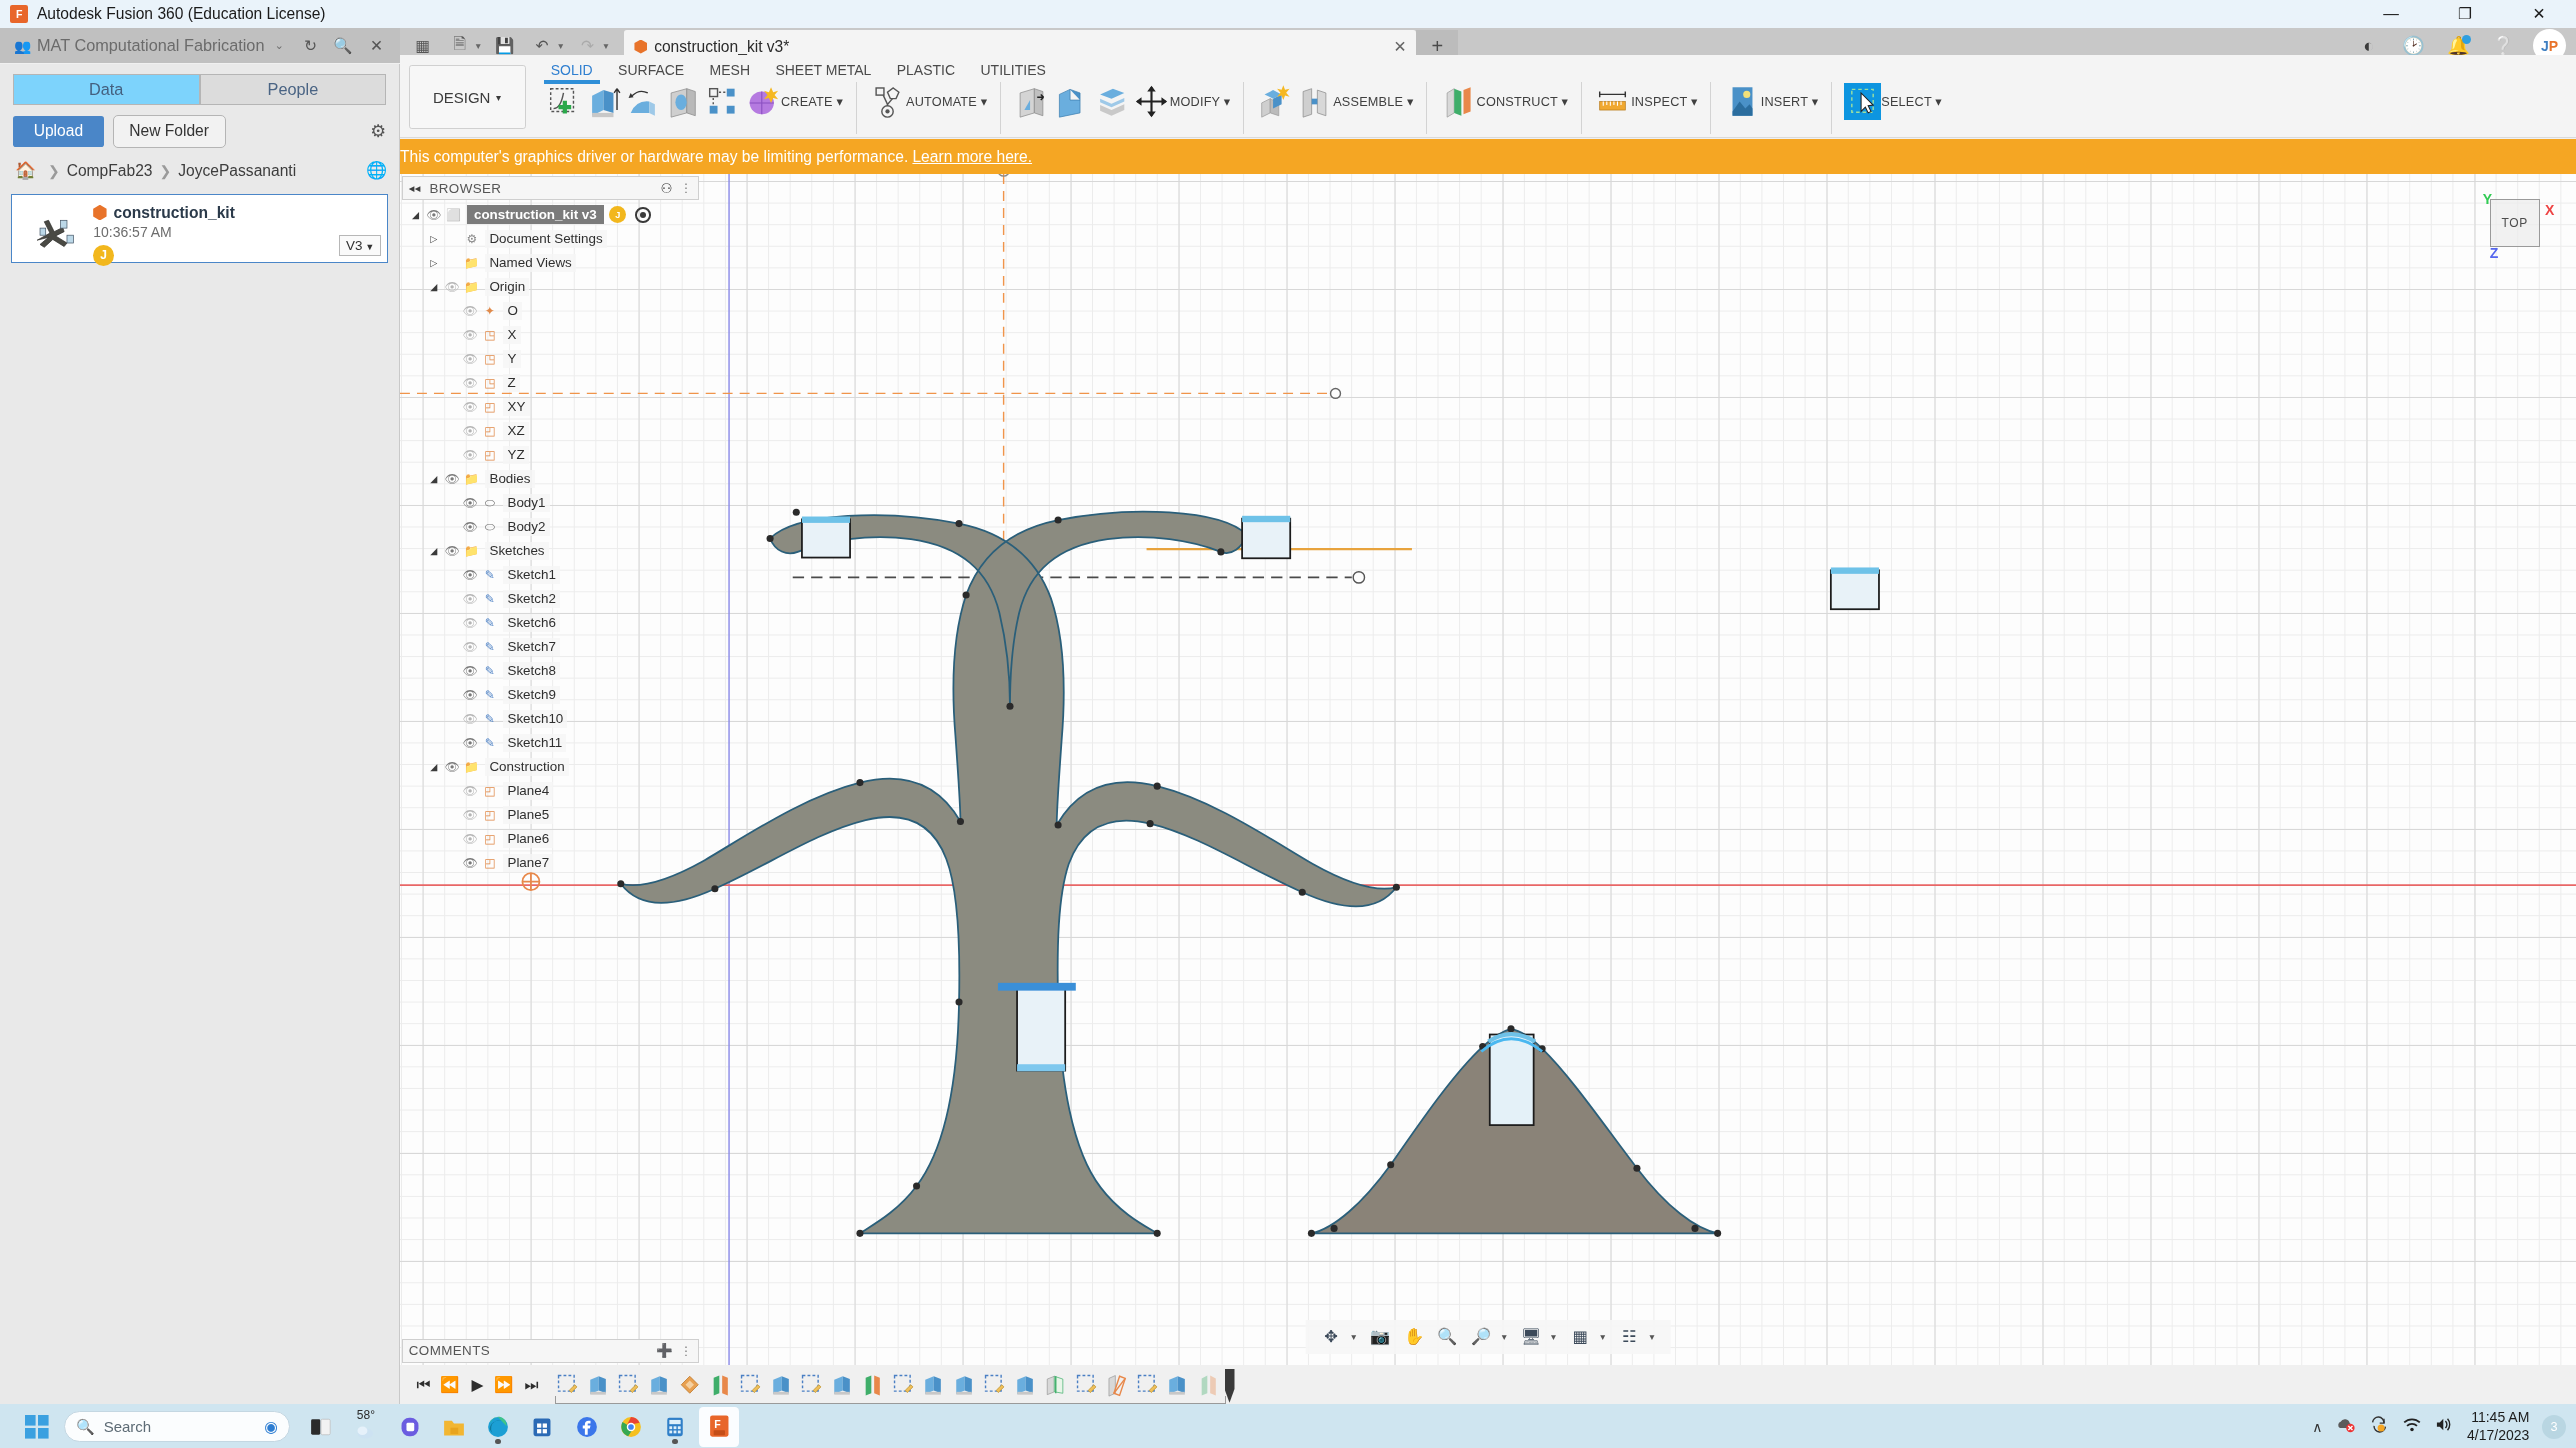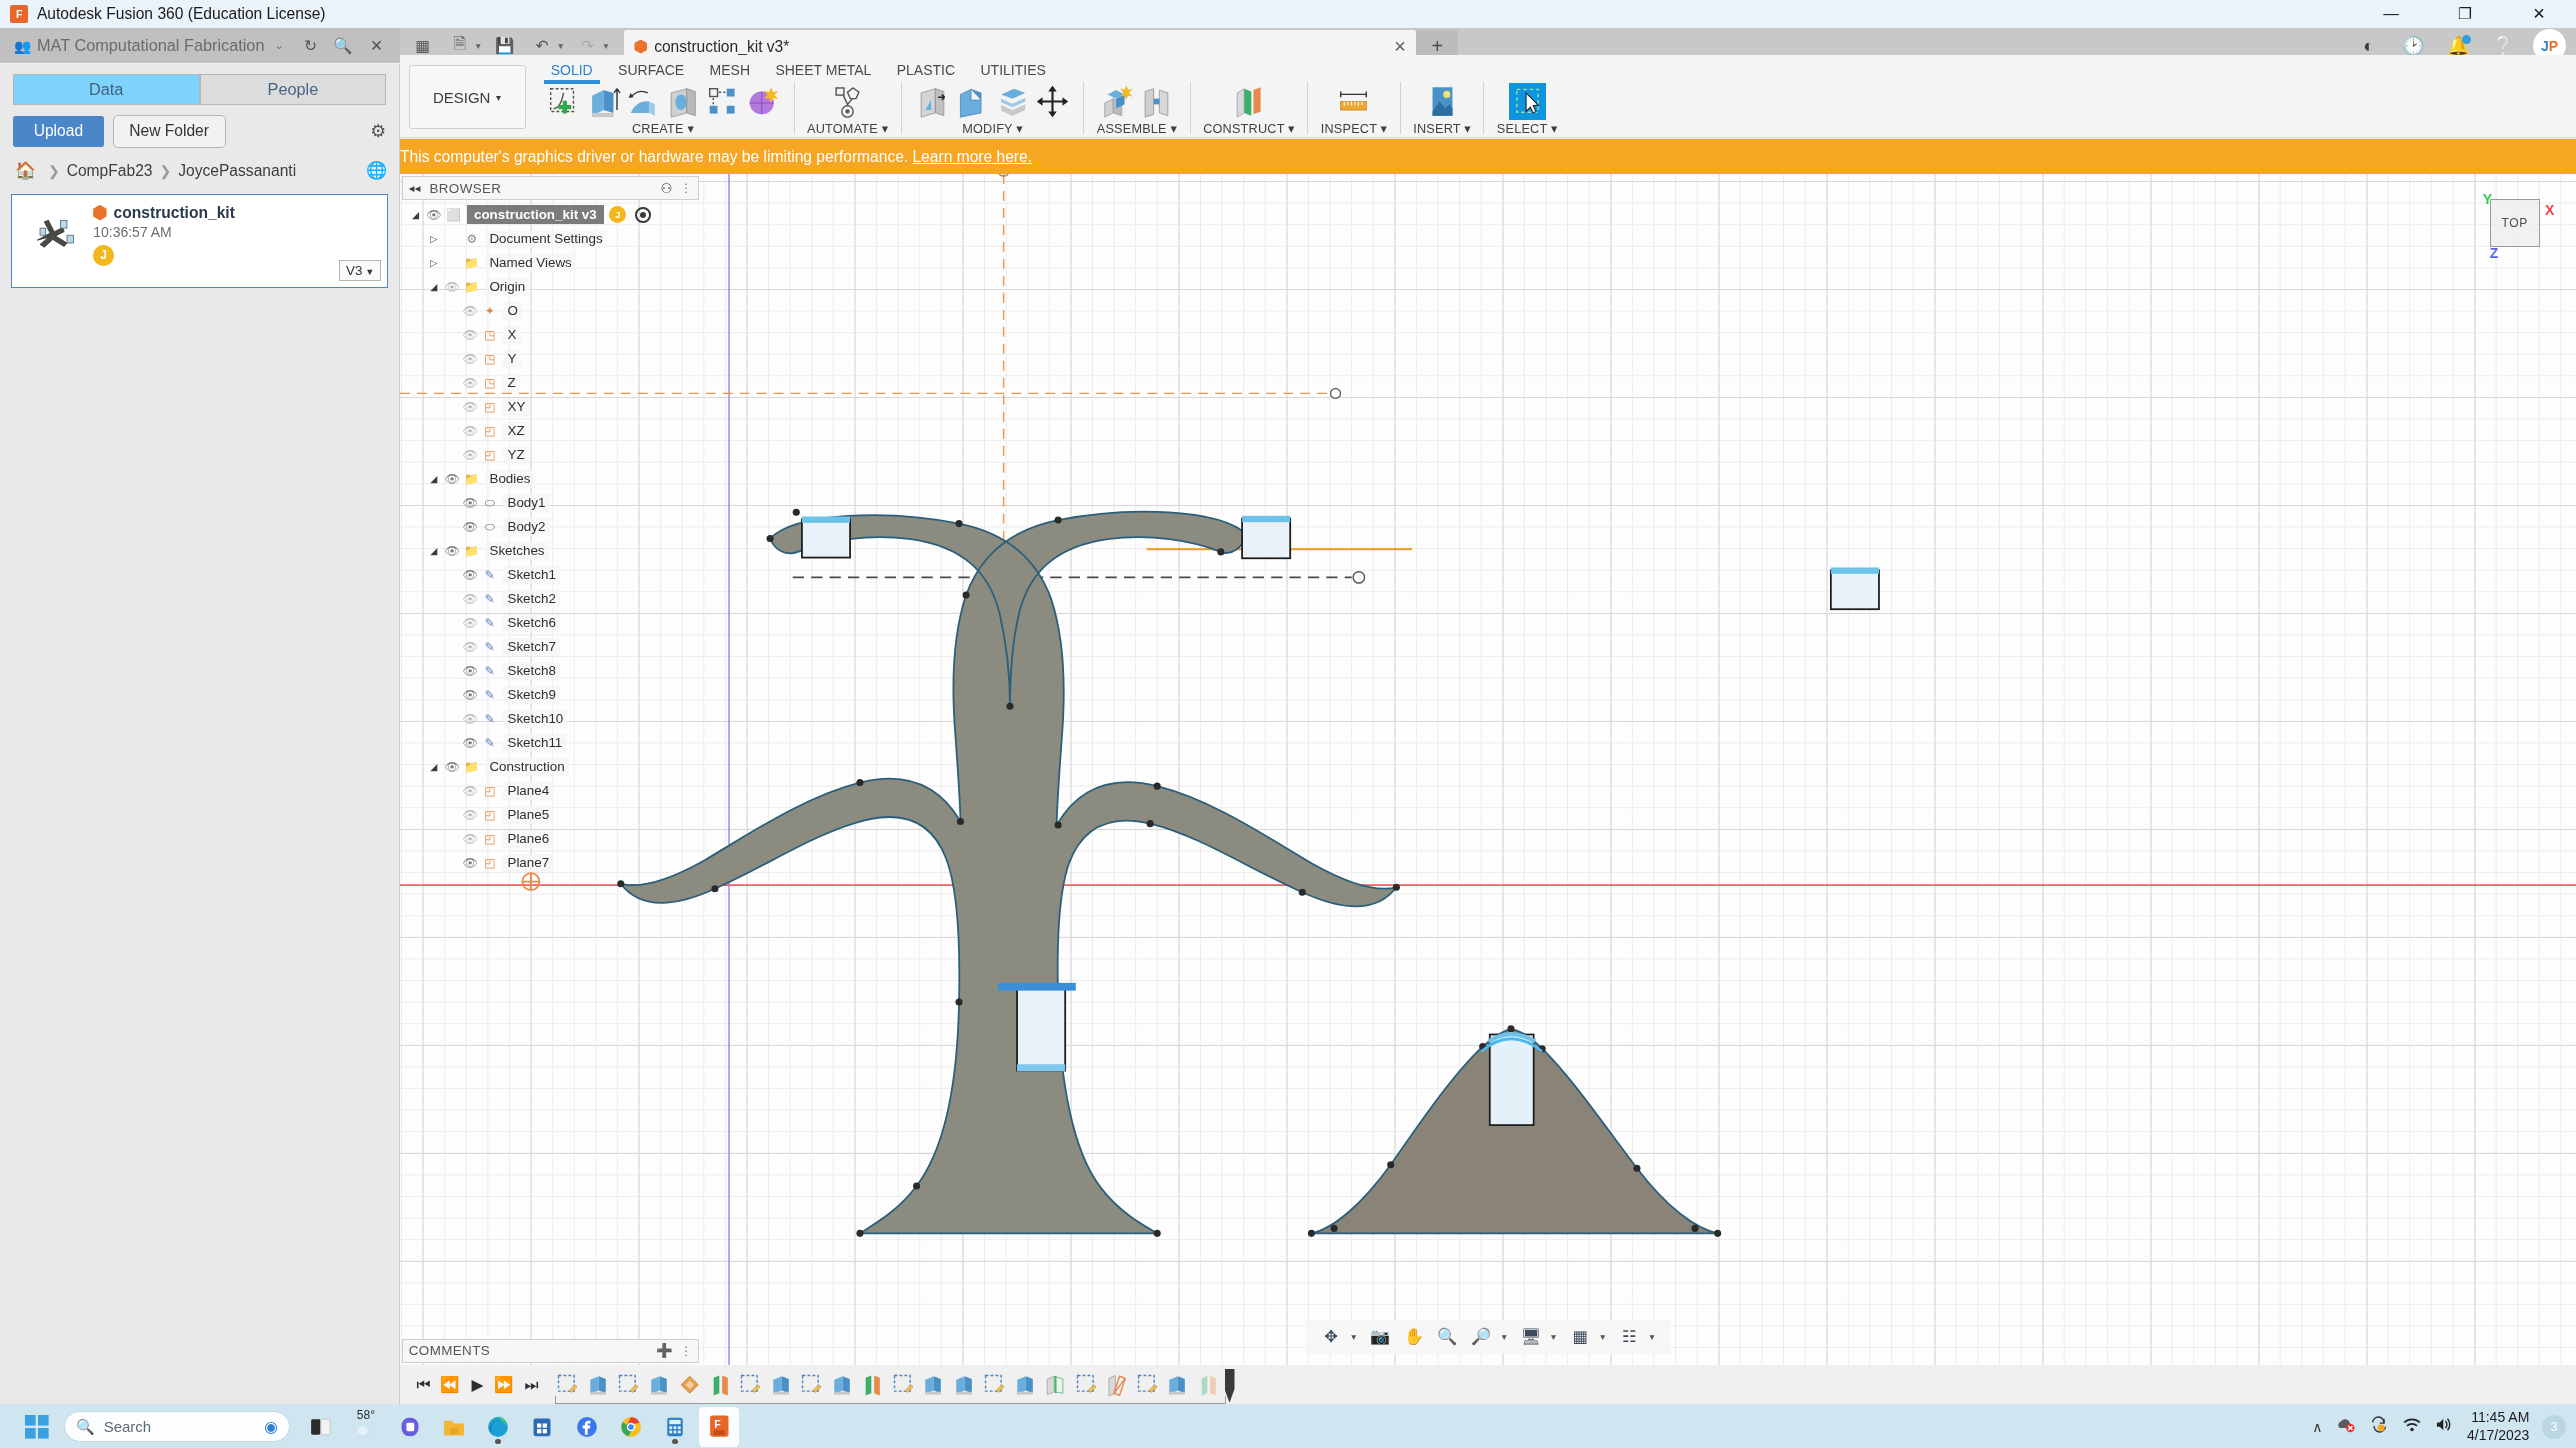--- a/index.html
+++ b/index.html
@@ -97,21 +97,21 @@
   .dp-gear { margin-left:auto; color:#555; font-size:17.7px; padding-right:2.8px; }
   .breadcrumb {
     display:flex; align-items:center; padding:5.7px 11.3px 12.7px 15.6px; font-size:15.6px; color:#3d3d3d;
   }
   .bc-home { font-size:17px; color:#3a3a3a; margin-right:4.2px; }
   .bc-sep { color:#9a9a9a; margin:0 7px; font-size:14px; }
   .bc-globe { margin-left:auto; color:#555; font-size:17px; }
   .dp-list { padding:0 11.3px; }
   .dp-card {
     display:flex; background:#fff; border:0.7px solid #d2d2d2; margin-bottom:28px;
-    height:94px; position:relative; padding:5.7px;
+    height:69px; position:relative; padding:5.7px;
   }
   .dp-card.selected { border:1.4px solid #4a86c8; }
   .dp-thumb { width:71px; height:68px; display:flex; align-items:center; justify-content:center; }
   .dp-meta { padding-left:4.2px; padding-top:2.8px; flex:1; }
   .dp-name { font-size:15.6px; color:#2b3a4a; font-weight:bold; display:flex; align-items:center; }
   .dp-name .cube { width:13.4px;height:15.6px;background:#e8732a;margin-right:7px;
     clip-path:polygon(50% 0,100% 25%,100% 75%,50% 100%,0 75%,0 25%); }
   .dp-date { font-size:14px; color:#6d6d6d; margin-top:2.8px; }
   .dp-userdot {
     width:21px;height:21px;border-radius:50%;background:#f2b71d;color:#fff;font-size:12px;
@@ -134,21 +134,21 @@
   }
   .tab-row { position:absolute; left:138px; top:4.2px; display:flex; gap:0; }
   .rib-tab {
     padding:2.8px 12.7px 4.2px 12.7px; font-size:14px; color:#4a4a4a; position:relative;
   }
   .rib-tab.active { color:#2f7fd0; }
   .rib-tab.active::after {
     content:""; position:absolute; left:5.7px; right:5.7px; bottom:-1.4px; height:3.5px; background:#2f8fd8;
   }
   .groups { position:absolute; left:138px; top:27px; display:flex; align-items:flex-start; height:55px; }
-  .grp { display:flex; flex-direction:column; align-items:center; padding:0 7px; }
+  .grp { display:flex; flex-direction:row; align-items:center; padding:0 7px; }
   .grp-icons { display:flex; align-items:flex-end; gap:2.8px; height:38px; }
   .grp-label { font-size:12.7px; color:#3f3f3f; margin-top:1.4px; letter-spacing:0.2px; }
   .gdiv { width:0.7px; background:#d3d3d3; height:52px; margin:0 5.7px; align-self:flex-start; }
   .ticon { width:37px; height:37px; position:relative; }
   .ticon.sel { background:#0d95e0; }
 
   
   .banner {
     position:absolute; left:400px; top:139px; width:2272px; height:35px;
     background:#f5a623; display:flex; align-items:center; 

